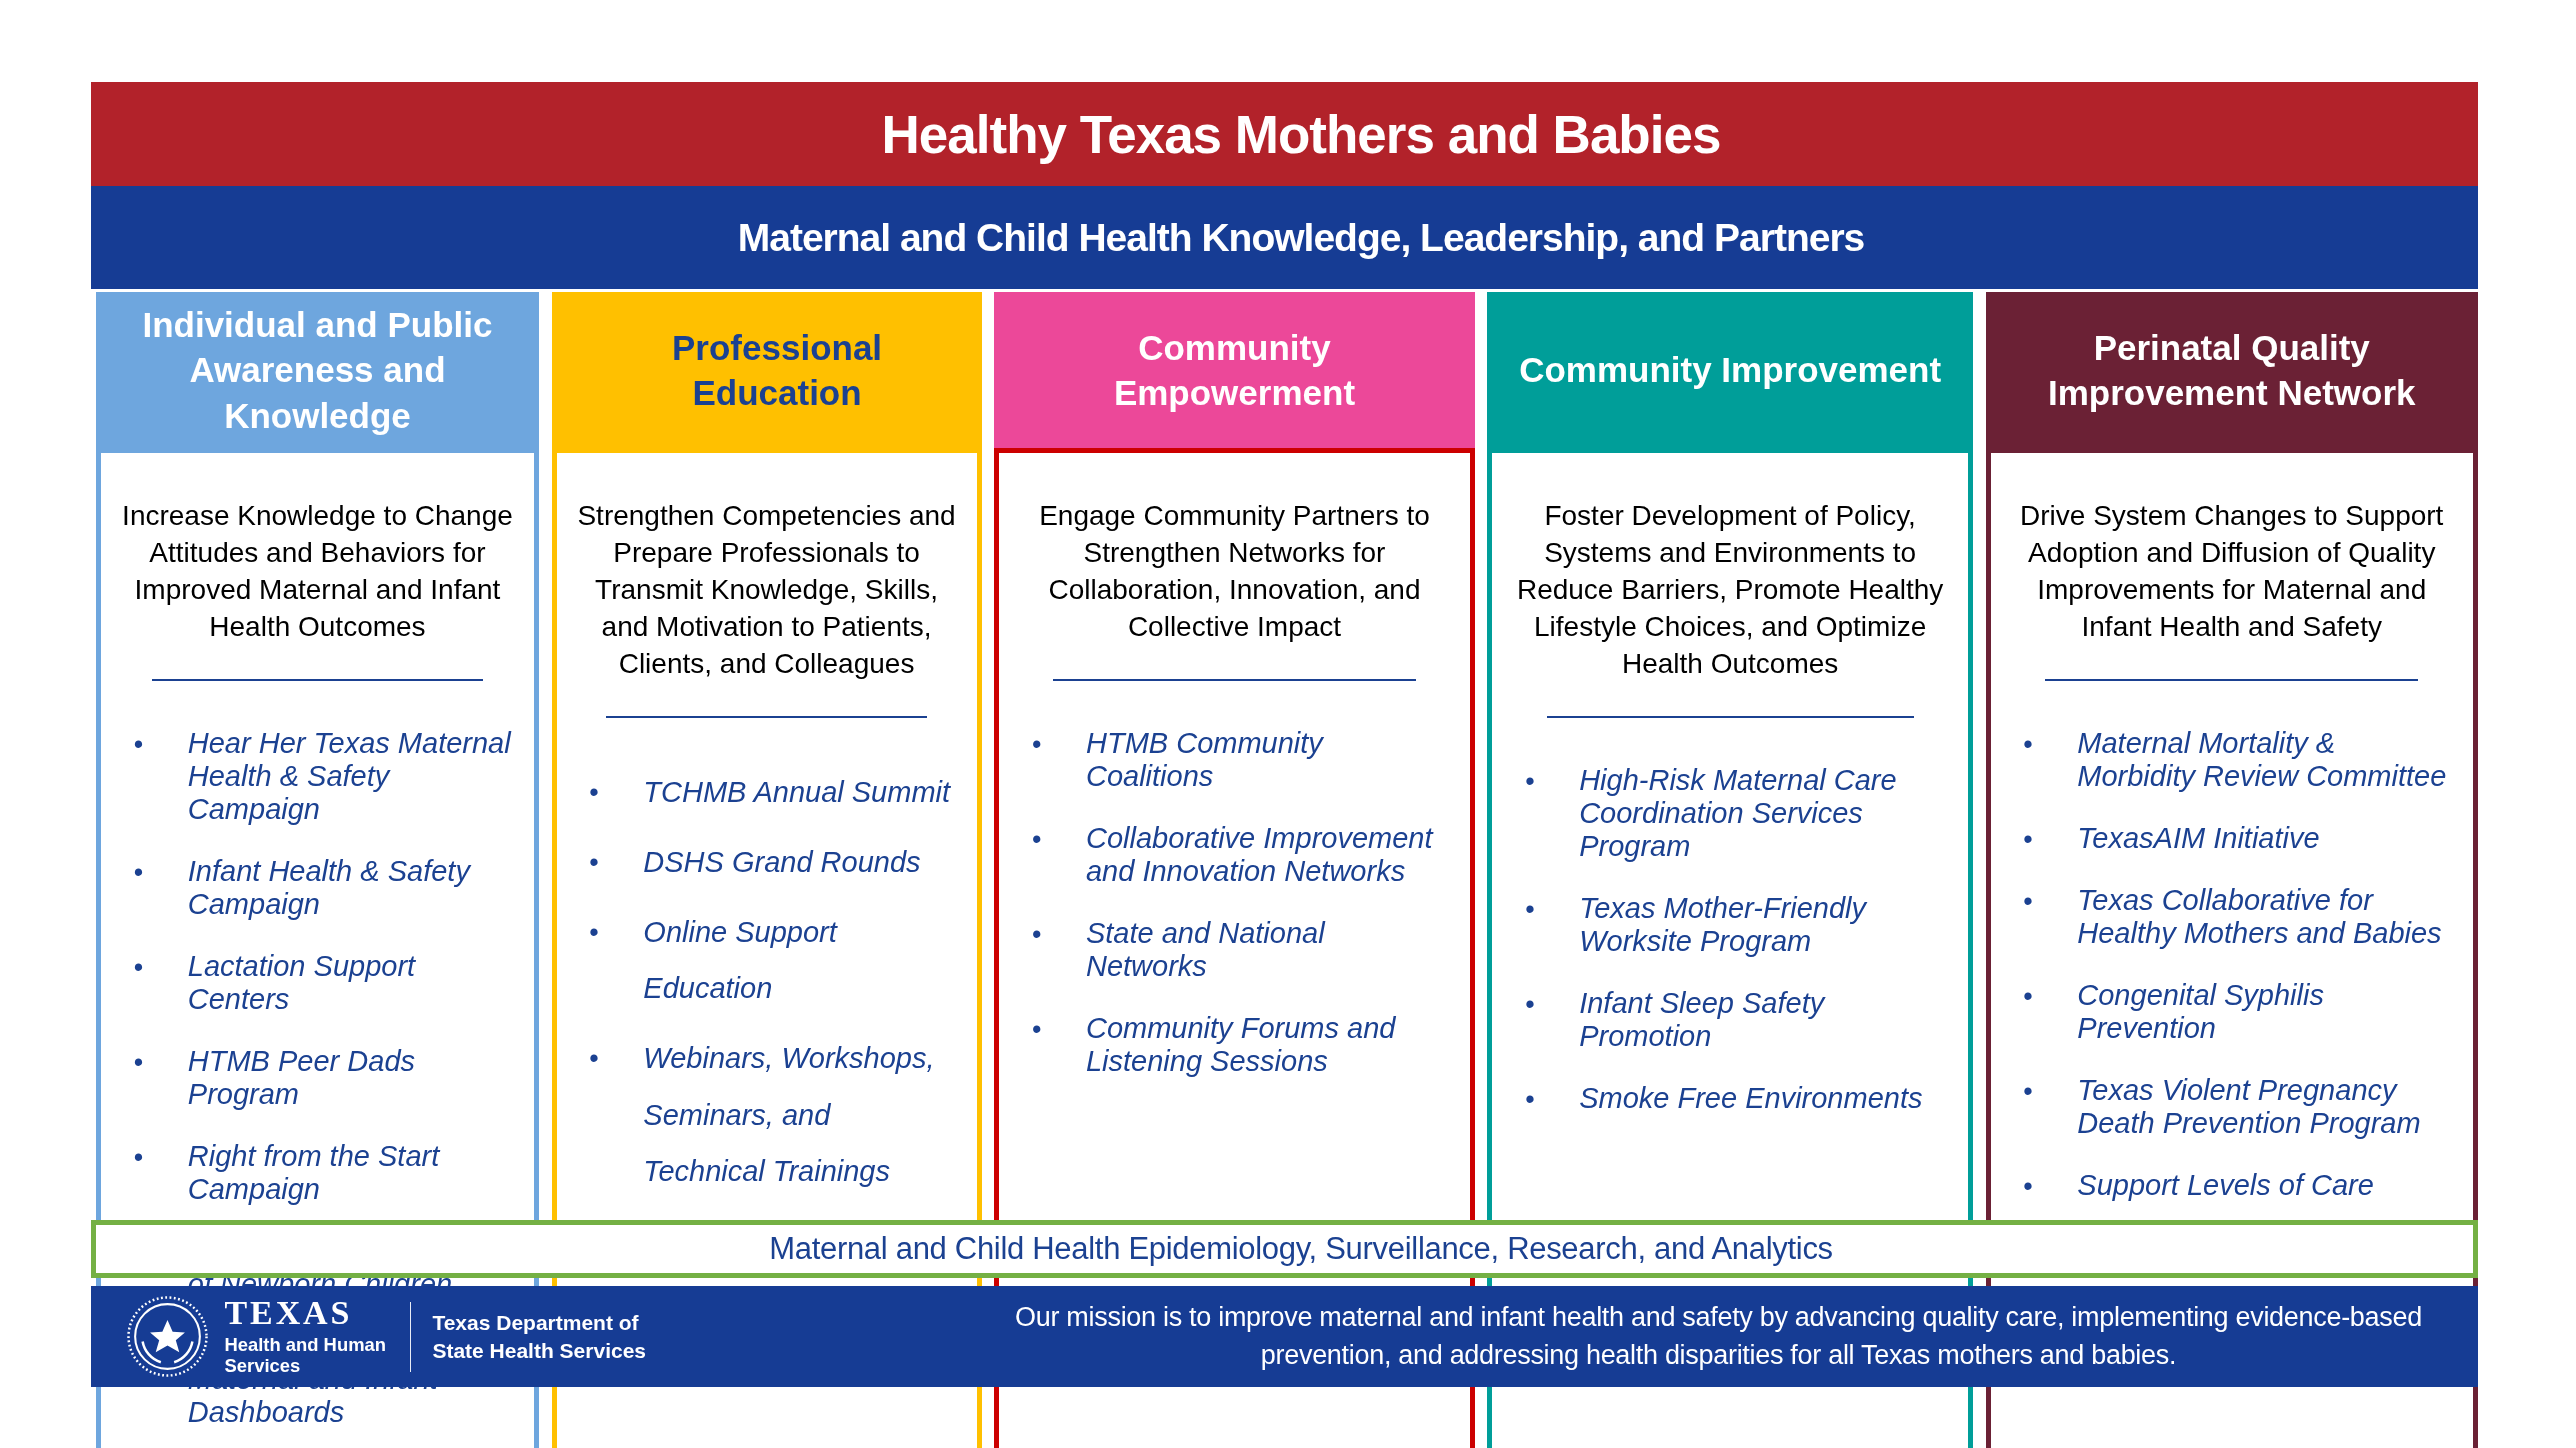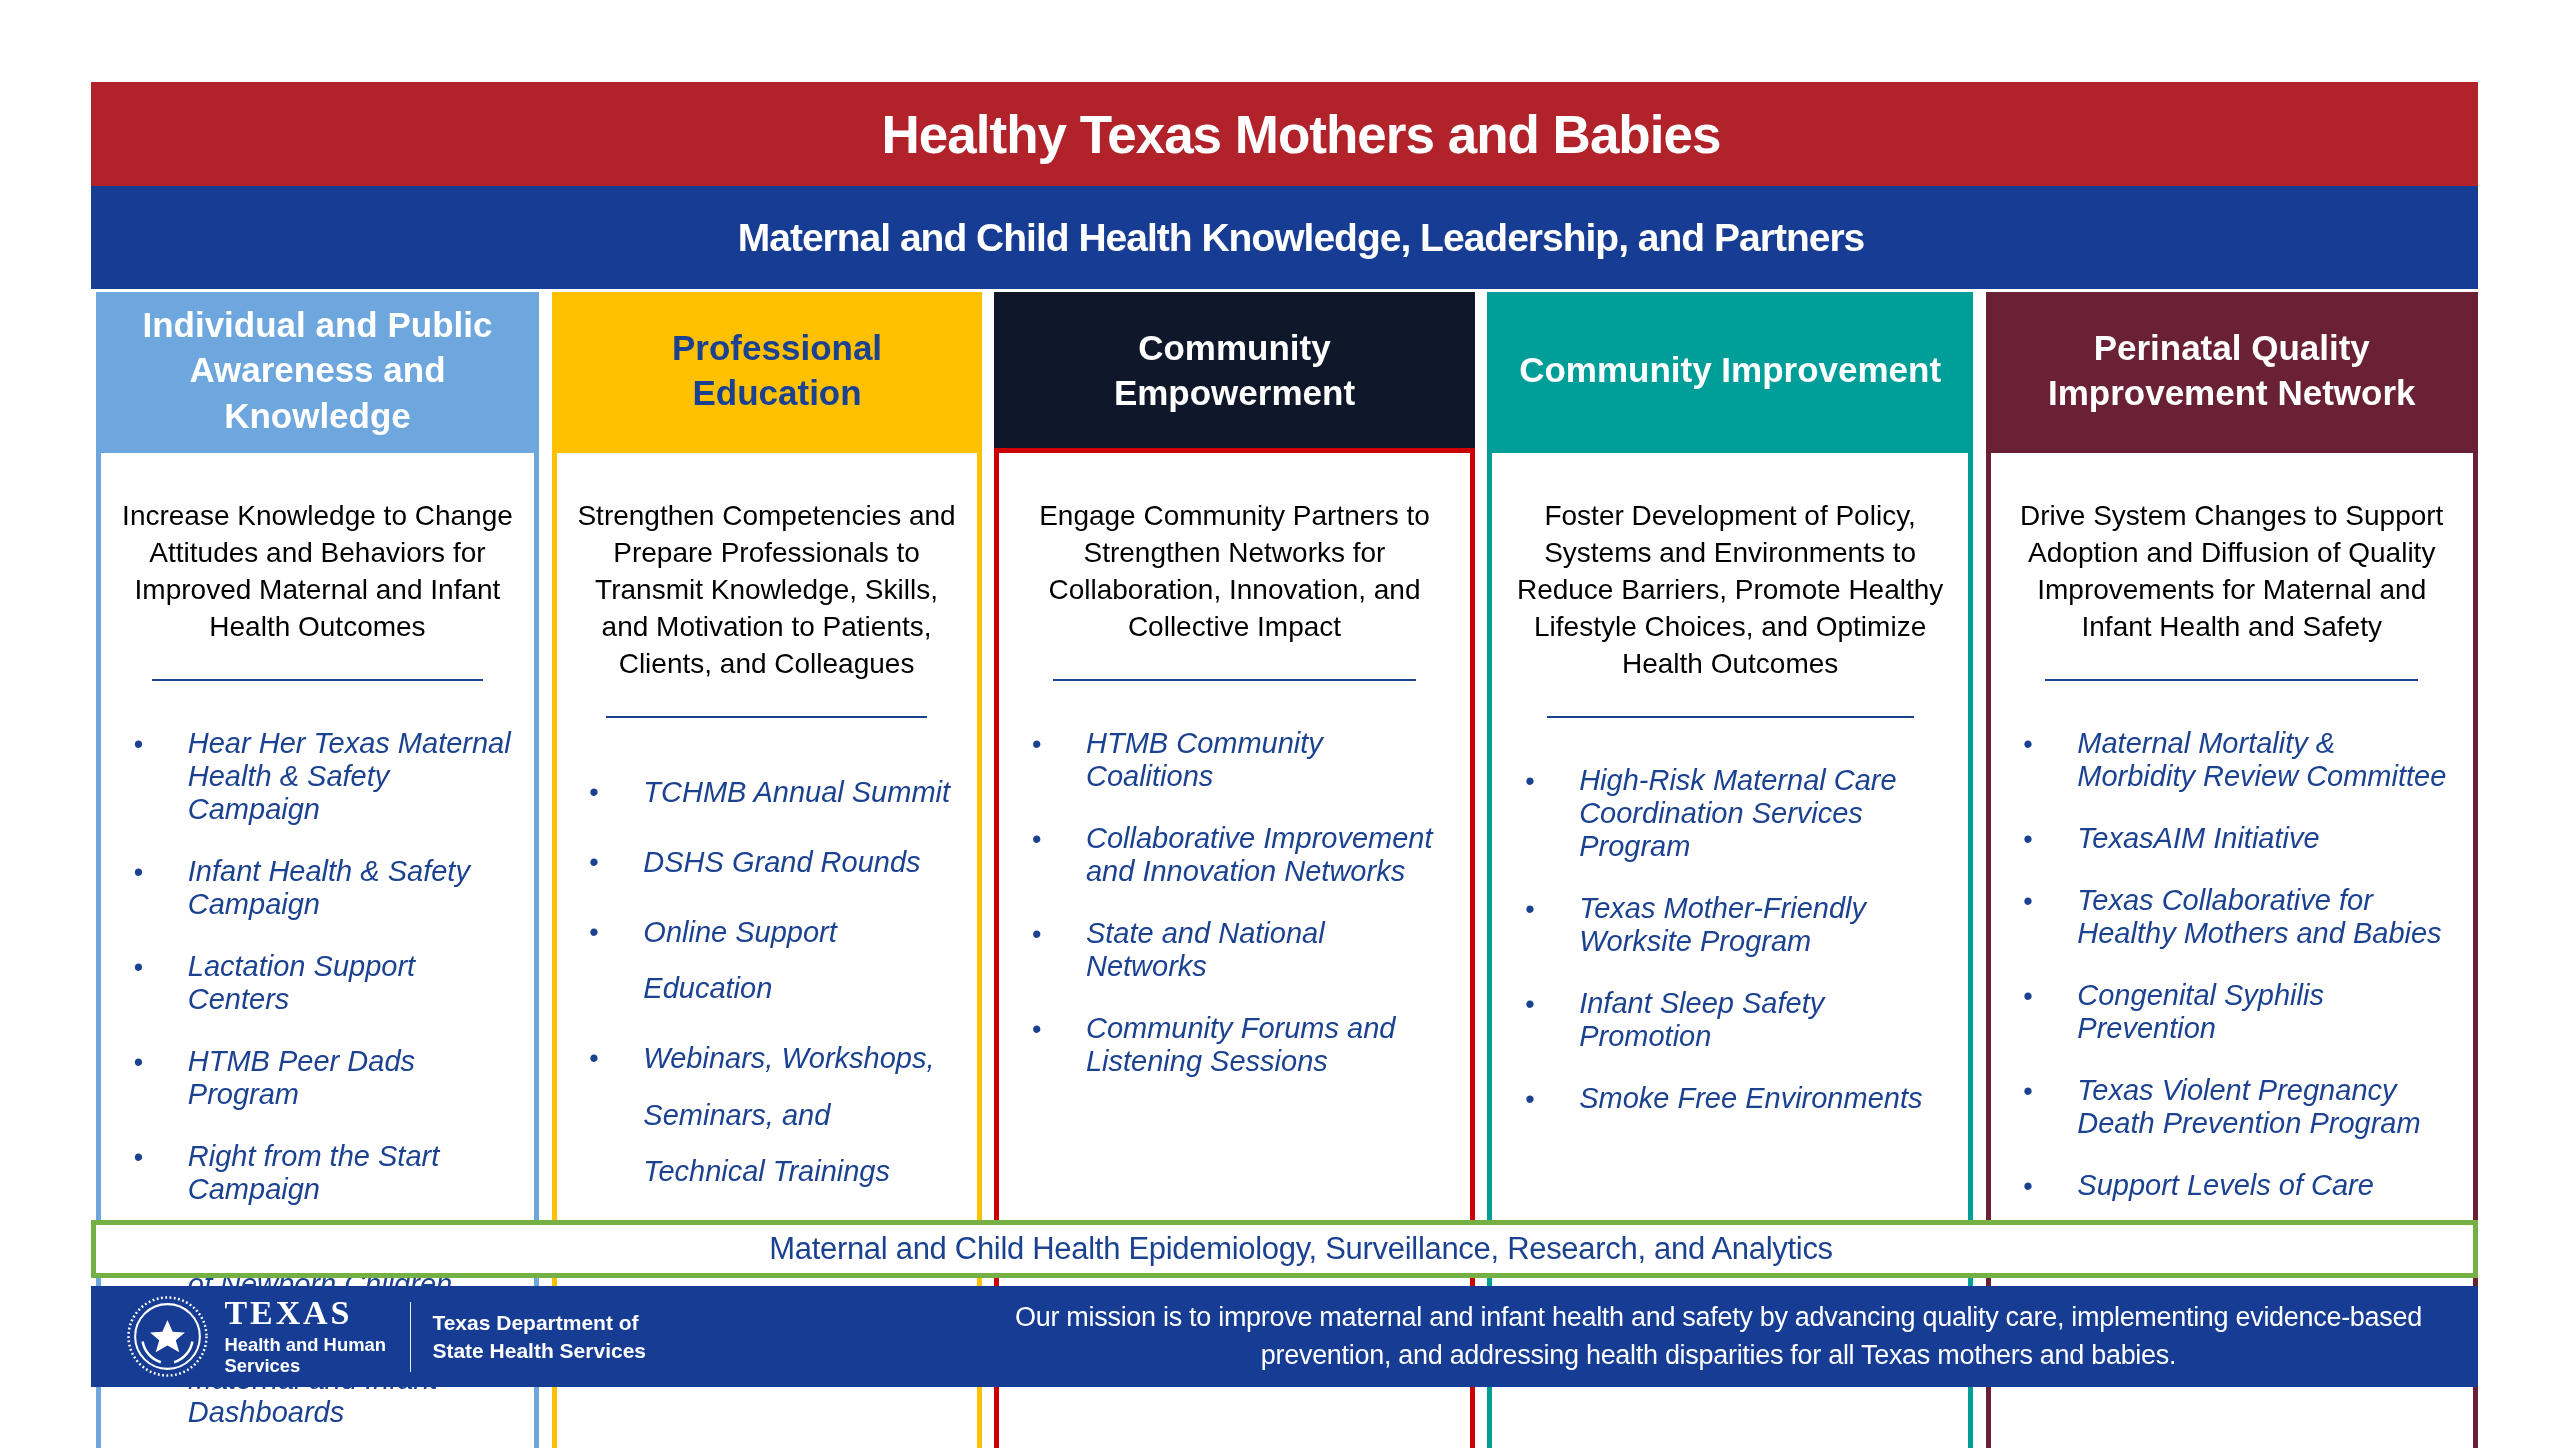--- a/index.html
+++ b/index.html
@@ -144,21 +144,21 @@
               <span class="txt">Webinars, Workshops, Seminars, and Technical Trainings</span>
             </li>
             <li>
               <span class="dot">•</span>
               <span class="txt">Train the Trainer Courses</span>
             </li>
           </ul>
         </div>
       </section>
       <section class="column">
-        <header class="col-header" style="background: #0f172a; color: rgb(255, 255, 255);">Community Empowerment</header>
+        <header class="col-header" style="background: #ec4899; color: rgb(255, 255, 255);">Community Empowerment</header>
         <div class="col-body" style="border-color: rgb(204, 0, 0);">
           <p class="goal">Engage Community Partners to Strengthen Networks for Collaboration, Innovation, and Collective Impact</p>
           <div class="rule"></div>
           <ul class="bullets">
             <li>
               <span class="dot">•</span>
               <span class="txt">HTMB Community Coalitions</span>
             </li>
             <li>
               <span class="dot">•</span>

